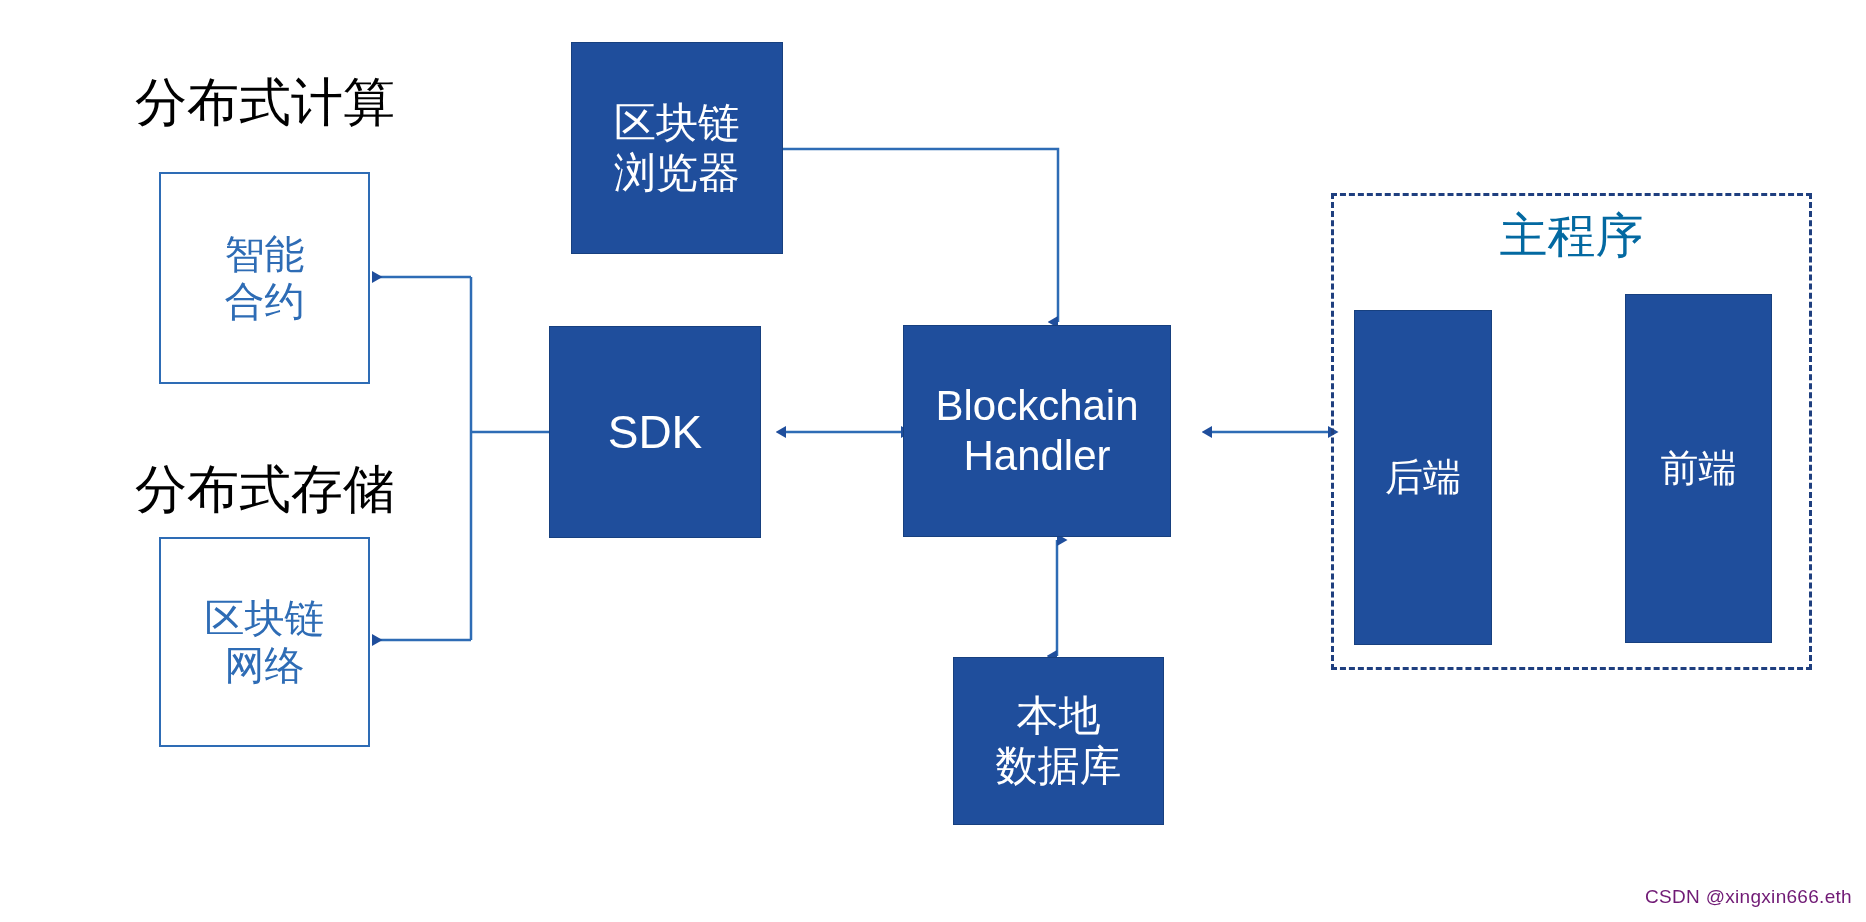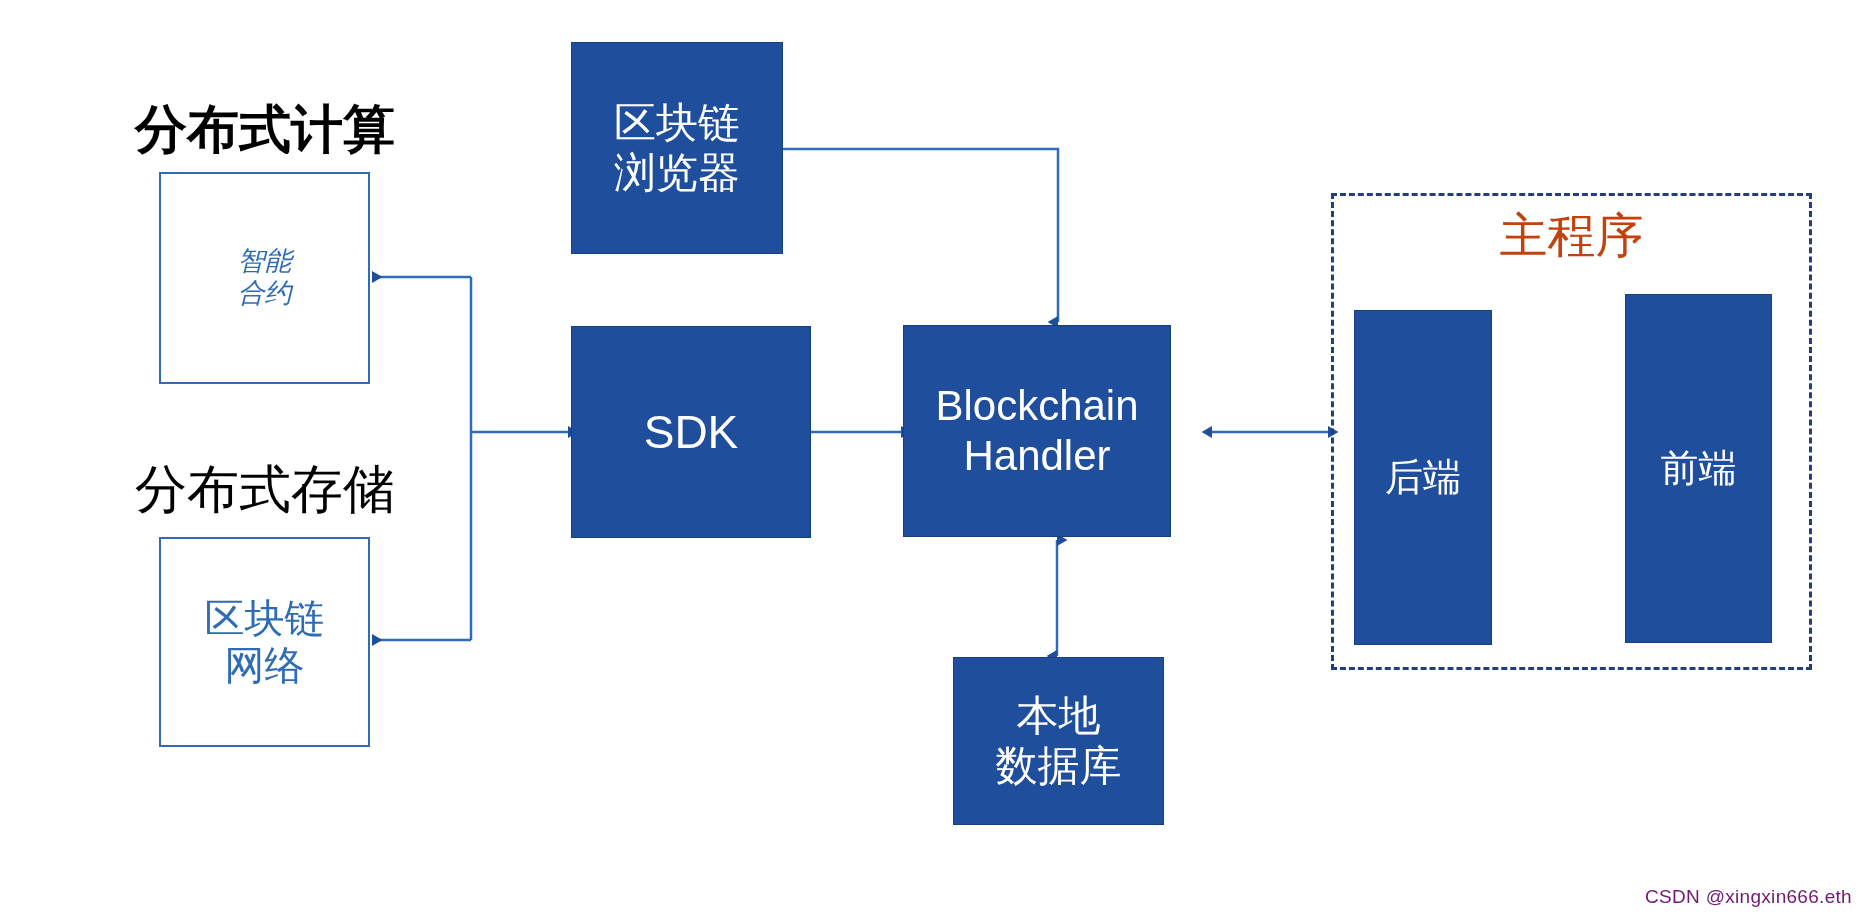--- a/index.html
+++ b/index.html
@@ -56,21 +56,21 @@
     line-height: 1;
   }
   .group-box {
     position: absolute;
     box-sizing: border-box;
     border: 3px dashed #1F3F7F;
     background: transparent;
   }
   .group-title {
     position: absolute;
-    color: #c2410c;
+    color: #0369a1;
     white-space: nowrap;
     text-align: center;
     line-height: 1;
   }
   .watermark {
     position: absolute;
     color: #701a75;
     white-space: nowrap;
     font-size: 19px;
     letter-spacing: 0.3px;
@@ -123,40 +123,40 @@
       <path d="M 471 277 L 471 640" fill="none" stroke="#2E6CB5" stroke-width="2.5"></path>
 
       <line x1="471" y1="432" x2="568" y2="432" stroke="#2E6CB5" stroke-width="2.5" marker-end="url(#ah-right)"></line>
 
       <line x1="471" y1="277" x2="372" y2="277" stroke="#2E6CB5" stroke-width="2.5" marker-end="url(#ah-left)"></line>
 
       <line x1="471" y1="640" x2="372" y2="640" stroke="#2E6CB5" stroke-width="2.5" marker-end="url(#ah-left)"></line>
     </g>
   </svg>
 
-  <div class="section-title" style="left:135px; top:103px; font-size:52px;font-weight:bold;">分布式计算</div>
+  <div class="section-title" style="left:135px; top:76px; font-size:52px;">分布式计算</div>
 
   <div class="section-title" style="left:135px; top:463px; font-size:52px;">分布式存储</div>
 
   <div class="node outlined" style="left:159px; top:172px; width:211px; height:212px;">
-    <span class="label" style="font-size:27px;font-style:italic;">智能
+    <span class="label" style="font-size:40px;">智能
 合约</span>
   </div>
 
   <div class="node outlined" style="left:159px; top:537px; width:211px; height:210px;">
     <span class="label" style="font-size:40px;">区块链
 网络</span>
   </div>
 
   <div class="node filled" style="left:571px; top:42px; width:212px; height:212px;">
     <span class="label" style="font-size:42px;">区块链
 浏览器</span>
   </div>
 
-  <div class="node filled" style="left:571px; top:326px; width:240px; height:212px;text-align:right;">
+  <div class="node filled" style="left:549px; top:326px; width:212px; height:212px;text-align:right;">
     <span class="label" style="font-size:46px;">SDK</span>
   </div>
 
   <div class="node filled" style="left:903px; top:325px; width:268px; height:212px;">
     <span class="label" style="font-size:42px;">Blockchain
 Handler</span>
   </div>
 
   <div class="node filled" style="left:953px; top:657px; width:211px; height:168px;">
     <span class="label" style="font-size:42px;">本地

